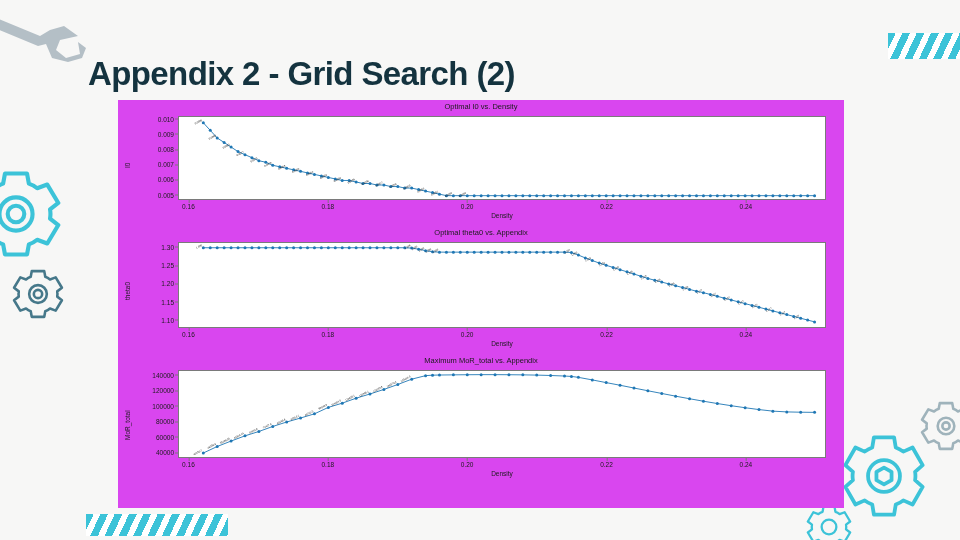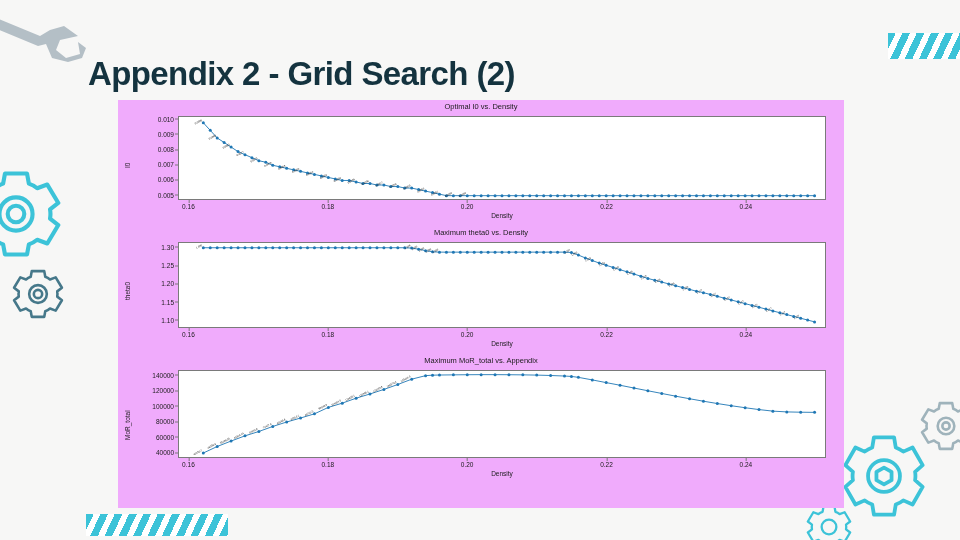--- a/index.html
+++ b/index.html
@@ -31,21 +31,21 @@
   #page-title{
     position:absolute;left:88px;top:55px;
     font-size:33px;font-weight:bold;letter-spacing:-0.6px;
     color:#14333f;white-space:nowrap;
   }
 
   
   #chart-panel{
     position:absolute;left:118px;top:100px;
     width:726px;height:408px;
-    background:#f0abfc;
+    background:#d946ef;
   }
 
   .figure{position:relative;width:100%;}
   .fig1{height:126px;}
   .fig2{height:128px;}
   .fig3{height:136px;}
 
   .fig-title{
     position:absolute;top:2px;left:0;right:0;text-align:center;
     font-size:7.5px;color:#1b1b1b;
@@ -321,21 +321,21 @@
         <div class="xtick" style="left: 1.6129%;">0.16<i></i></div>
         <div class="xtick" style="left: 23.1183%;">0.18<i></i></div>
         <div class="xtick" style="left: 44.6237%;">0.20<i></i></div>
         <div class="xtick" style="left: 66.129%;">0.22<i></i></div>
         <div class="xtick" style="left: 87.6344%;">0.24<i></i></div>
       </div>
     <div class="xlabel">Density</div>
   </div>
 
   <div class="figure fig2">
-    <div class="fig-title">Maximum theta0 vs. Density</div>
+    <div class="fig-title">Optimal theta0 vs. Appendix</div>
     <div class="ylabel">theta0</div>
     <div class="ytick-col">
         <div class="ytick" style="top: 92.6087%;">1.10<i></i></div>
         <div class="ytick" style="top: 70.8696%;">1.15<i></i></div>
         <div class="ytick" style="top: 49.1304%;">1.20<i></i></div>
         <div class="ytick" style="top: 27.3913%;">1.25<i></i></div>
         <div class="ytick" style="top: 5.65217%;">1.30<i></i></div>
       </div>
     <div class="axes">
       <svg class="plot" preserveAspectRatio="none" viewBox="0 0 648 84">

